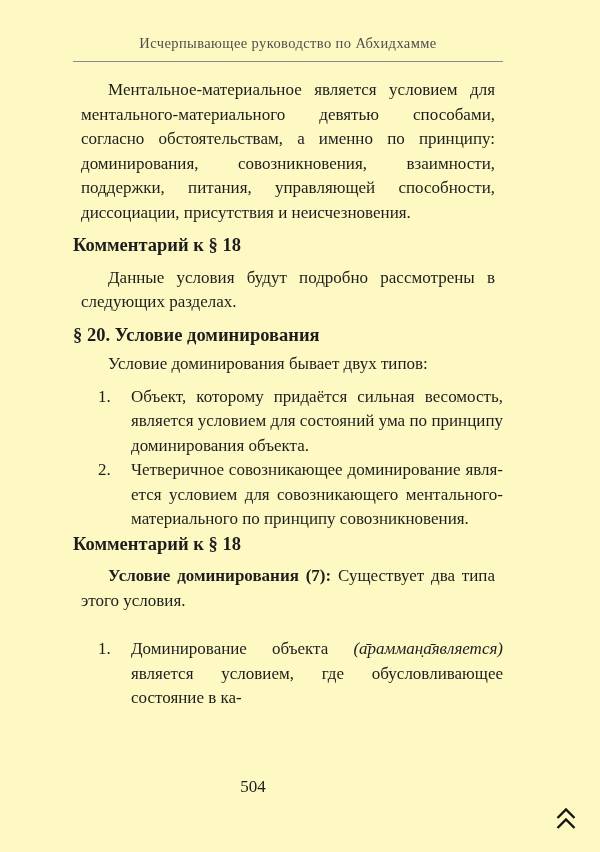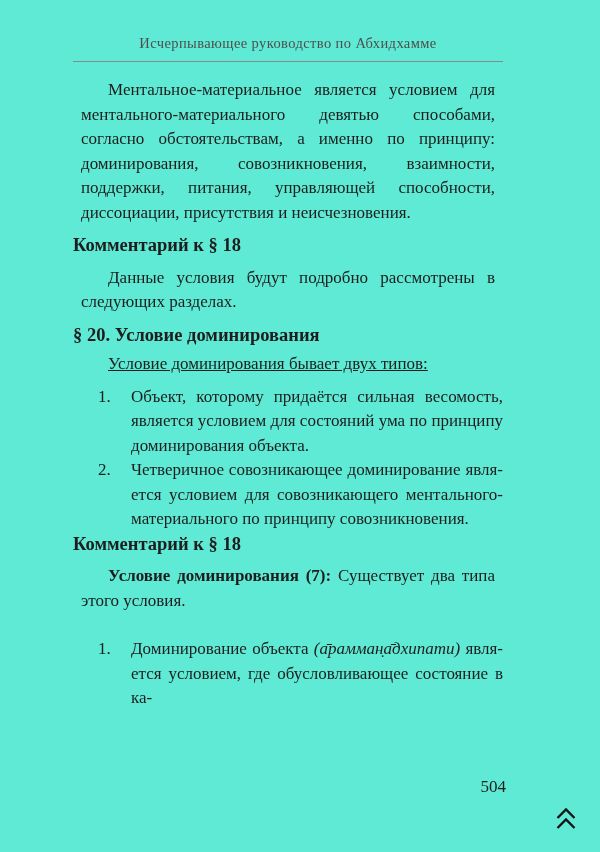--- a/index.html
+++ b/index.html
@@ -1,21 +1,21 @@
 <!DOCTYPE html>
 <html lang="ru"><head>
 <meta charset="utf-8">
 <style>
   html, body { margin: 0; padding: 0; background: #ffffff; }
   .page {
     position: relative;
     width: 600px;
     height: 852px;
     margin: 0 auto;
-    background: #5eead4;
+    background: #fef9c3;
     font-family: "Liberation Serif", "DejaVu Serif", serif;
     color: #1d1d1d;
     overflow: hidden;
   }
   header.page-header { padding-top: 34px; margin: 0 97px 0 73px; }
   .running-title {
     text-align: center;
     font-size: 14.5px;
     line-height: 18px;
     color: #4e4e4e;
@@ -46,41 +46,41 @@
   .heading-gap { margin-top: 4px; }
   .heading-gap-lg { margin-top: 6px; }
   .pali-quote {
     margin: 11px 33px 0 60px;
     font-style: italic;
     font-size: 17px;
     line-height: 23.5px;
     text-indent: 22px;
     text-align: justify;
   }
-  .intro-para { margin-top: 5px; text-indent: 27px; text-decoration: underline; }
+  .intro-para { margin-top: 5px; text-indent: 27px; }
   .numbered-list { margin: 0; }
   .list-item {
     position: relative;
     padding-left: 58px;
     text-align: justify;
   }
   .list-item .item-number {
     position: absolute;
     left: 25px;
     top: 0;
   }
   .lead-bold { font-weight: bold; }
   .pali-term { font-style: italic; }
   .list-gap { margin-top: 24px; }
   .page-number {
     position: absolute;
     left: 0;
     right: 94px;
     bottom: 55px;
-    text-align: right;
+    text-align: center;
     font-size: 17px;
     color: #1d1d1d;
   }
   .scroll-top {
     position: absolute;
     right: 21px;
     bottom: 19px;
     width: 26px;
     height: 28px;
     cursor: pointer;
@@ -129,21 +129,21 @@
 
     <h3 class="center-heading heading-gap-lg">Комментарий к § 18</h3>
 
     <p class="para">
       <span class="lead-bold">Условие доминирования (7):</span><span> Существует два типа этого условия.</span>
     </p>
 
     <div class="numbered-list list-gap">
       <div class="list-item">
         <span class="item-number">1.</span>
-        <span><span>Доминирование объекта </span><span class="pali-term">(а̄рамман̣а̄дхипати)</span><span> явля­ется условием, где обусловливающее состояние в ка-</span></span>
+        <span><span>Доминирование объекта </span><span class="pali-term">(а̄рамман̣а̄является)</span><span> явля­ется условием, где обусловливающее состояние в ка-</span></span>
       </div>
     </div>
 
   </main>
 
   <div class="page-number">504</div>
 
   <button class="scroll-top">
     <span>
       <svg width="24" height="26" viewBox="0 0 24 26" fill="none" xmlns="http://www.w3.org/2000/svg">

